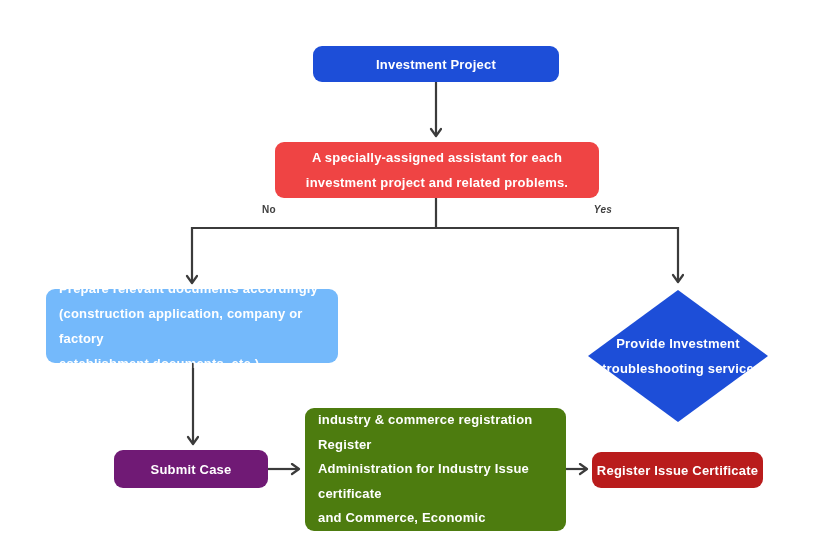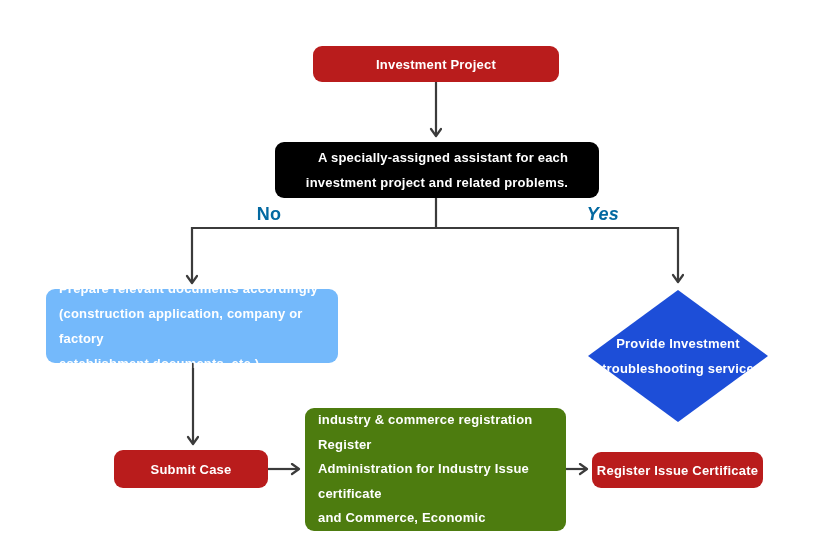--- a/index.html
+++ b/index.html
@@ -40,22 +40,22 @@
     left:588px; top:290px; width:180px; height:132px;
     clip-path:polygon(50% 0, 100% 50%, 50% 100%, 0 50%);
     border-radius:0;
     line-height:25px;
   }
   #node-submit       { left:114px; top:450px; width:154px; height:38px; }
   #node-procedures   { left:305px; top:408px; width:261px; height:123px; line-height:24.5px; }
   #node-register     { left:592px; top:452px; width:171px; height:36px; }
   .branch-label {
     position:absolute;
-    color:#0369a1;
-    font-size:18px;
+    color:#404040;
+    font-size:10px;
     font-weight:700;
     letter-spacing:.3px;
   }
   #label-no  { left:249px; top:204px; width:40px; text-align:center; }
   #label-yes { left:585px; top:204px; width:36px; text-align:center;font-style:italic; }
 </style>
 </head>
 <body>
 
 <div id="canvas">
@@ -71,37 +71,37 @@
       <path d="M436,198 V227"></path>
       <path d="M192,228 H678"></path>
       <path d="M192,227 V283" marker-end="url(#chev)"></path>
       <path d="M678,227 V282" marker-end="url(#chev)"></path>
       <path d="M193,363 V444" marker-end="url(#chev)"></path>
       <path d="M268,469 H299" marker-end="url(#chev)"></path>
       <path d="M566,469 H587" marker-end="url(#chev)"></path>
     </g>
   </svg>
 
-  <div class="node" id="node-investment" style="background: #b91c1c;">Investment Project</div>
+  <div class="node" id="node-investment" style="background: #1d4ed8;">Investment Project</div>
 
-  <div class="node" id="node-assistant" style="background: #000000; text-align: right;">A specially-assigned assistant for each
+  <div class="node" id="node-assistant" style="background: #ef4444;">A specially-assigned assistant for each
 investment project and related problems.</div>
 
   <div class="branch-label" id="label-no">No</div>
 
   <div class="branch-label" id="label-yes">Yes</div>
 
   <div class="node left-text" id="node-prepare" style="background: rgb(116, 185, 251);">Prepare relevant documents accordingly
 (construction application, company or factory
 establishment documents, etc.)</div>
 
   <div class="node" id="node-diamond" style="background: #1d4ed8;">Provide Investment
 troubleshooting service</div>
 
-  <div class="node" id="node-submit" style="background: #b91c1c;">Submit Case</div>
+  <div class="node" id="node-submit" style="background: #701a75;">Submit Case</div>
 
   <div class="node left-text" id="node-procedures" style="background: #4d7c0f;">Procedures of single-window service for
 industry &amp; commerce registration Register
 Administration for Industry Issue certificate
 and Commerce, Economic Development
 Bureau, Tainan City Government</div>
 
   <div class="node" id="node-register" style="background: #b91c1c;">Register Issue Certificate</div>
 
 </div>

